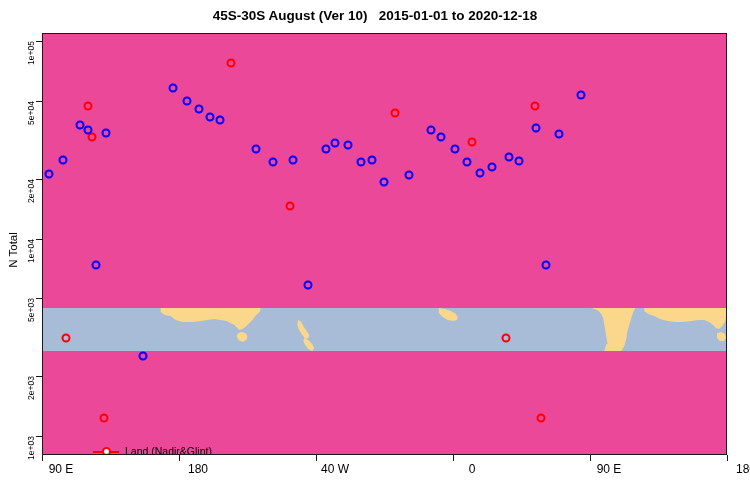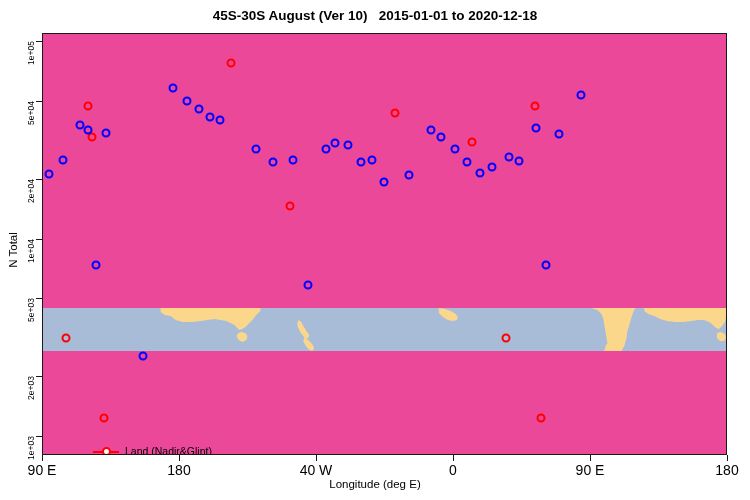--- a/index.html
+++ b/index.html
@@ -67,24 +67,25 @@
   .xtick-mark {
     position: absolute;
     top: 455px;
     width: 1px;
     height: 6px;
     background: #1a1a1a;
   }
   .xtick-label {
     position: absolute;
     top: 462px;
-    font-size: 14px;
+    font-size: 12px;
     color: #000000;
     transform: translateX(-50%);
     white-space: nowrap;
+    margin-left: 19px;
   }
   .ytick-mark {
     position: absolute;
     left: 36px;
     width: 6px;
     height: 1px;
     background: #1a1a1a;
   }
 
   .ytick-wrap {
@@ -311,16 +312,15 @@
       <div class="ytick-mark" style="top: 376.465px;"></div>
       <div class="ytick-wrap" style="top: 376.465px;">
         <div>2e+03</div>
       </div>
       <div class="ytick-mark" style="top: 435.875px;"></div>
       <div class="ytick-wrap" style="top: 435.875px;">
         <div>1e+03</div>
       </div>
     </div>
 
-  <div id="xlabel">Longitude (deg E)</div>
   <div id="ylabel">N Total</div>
 
 </div>
 
 </body></html>

